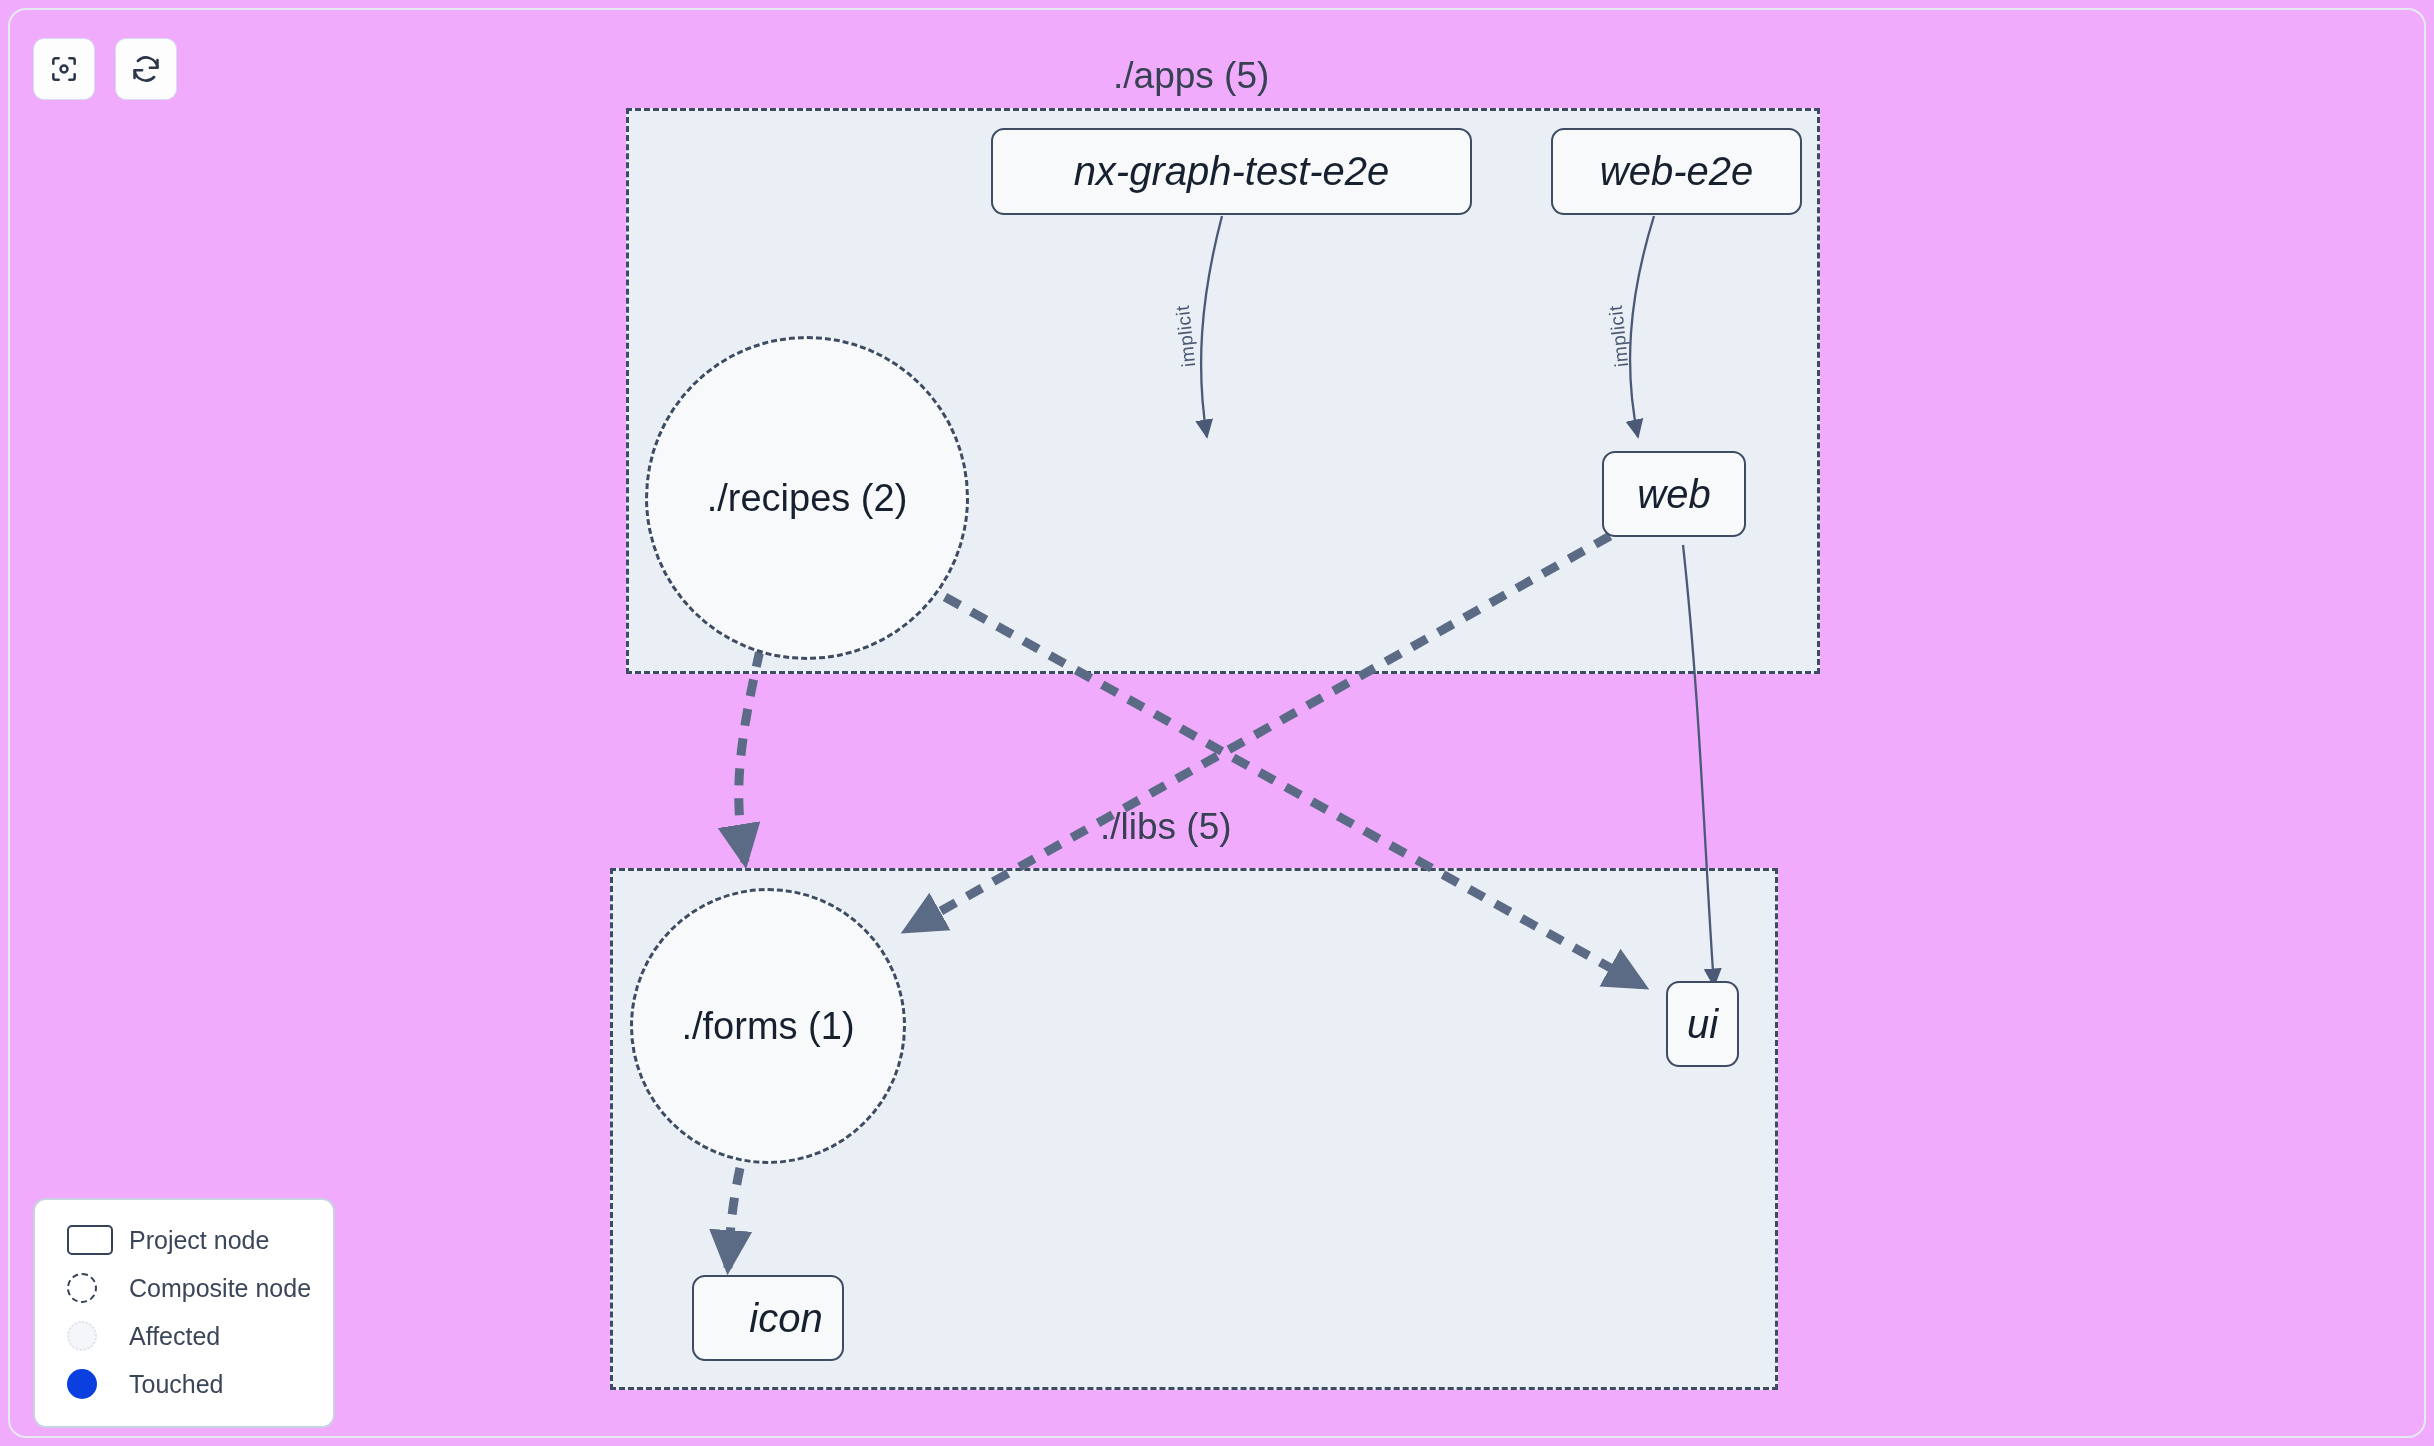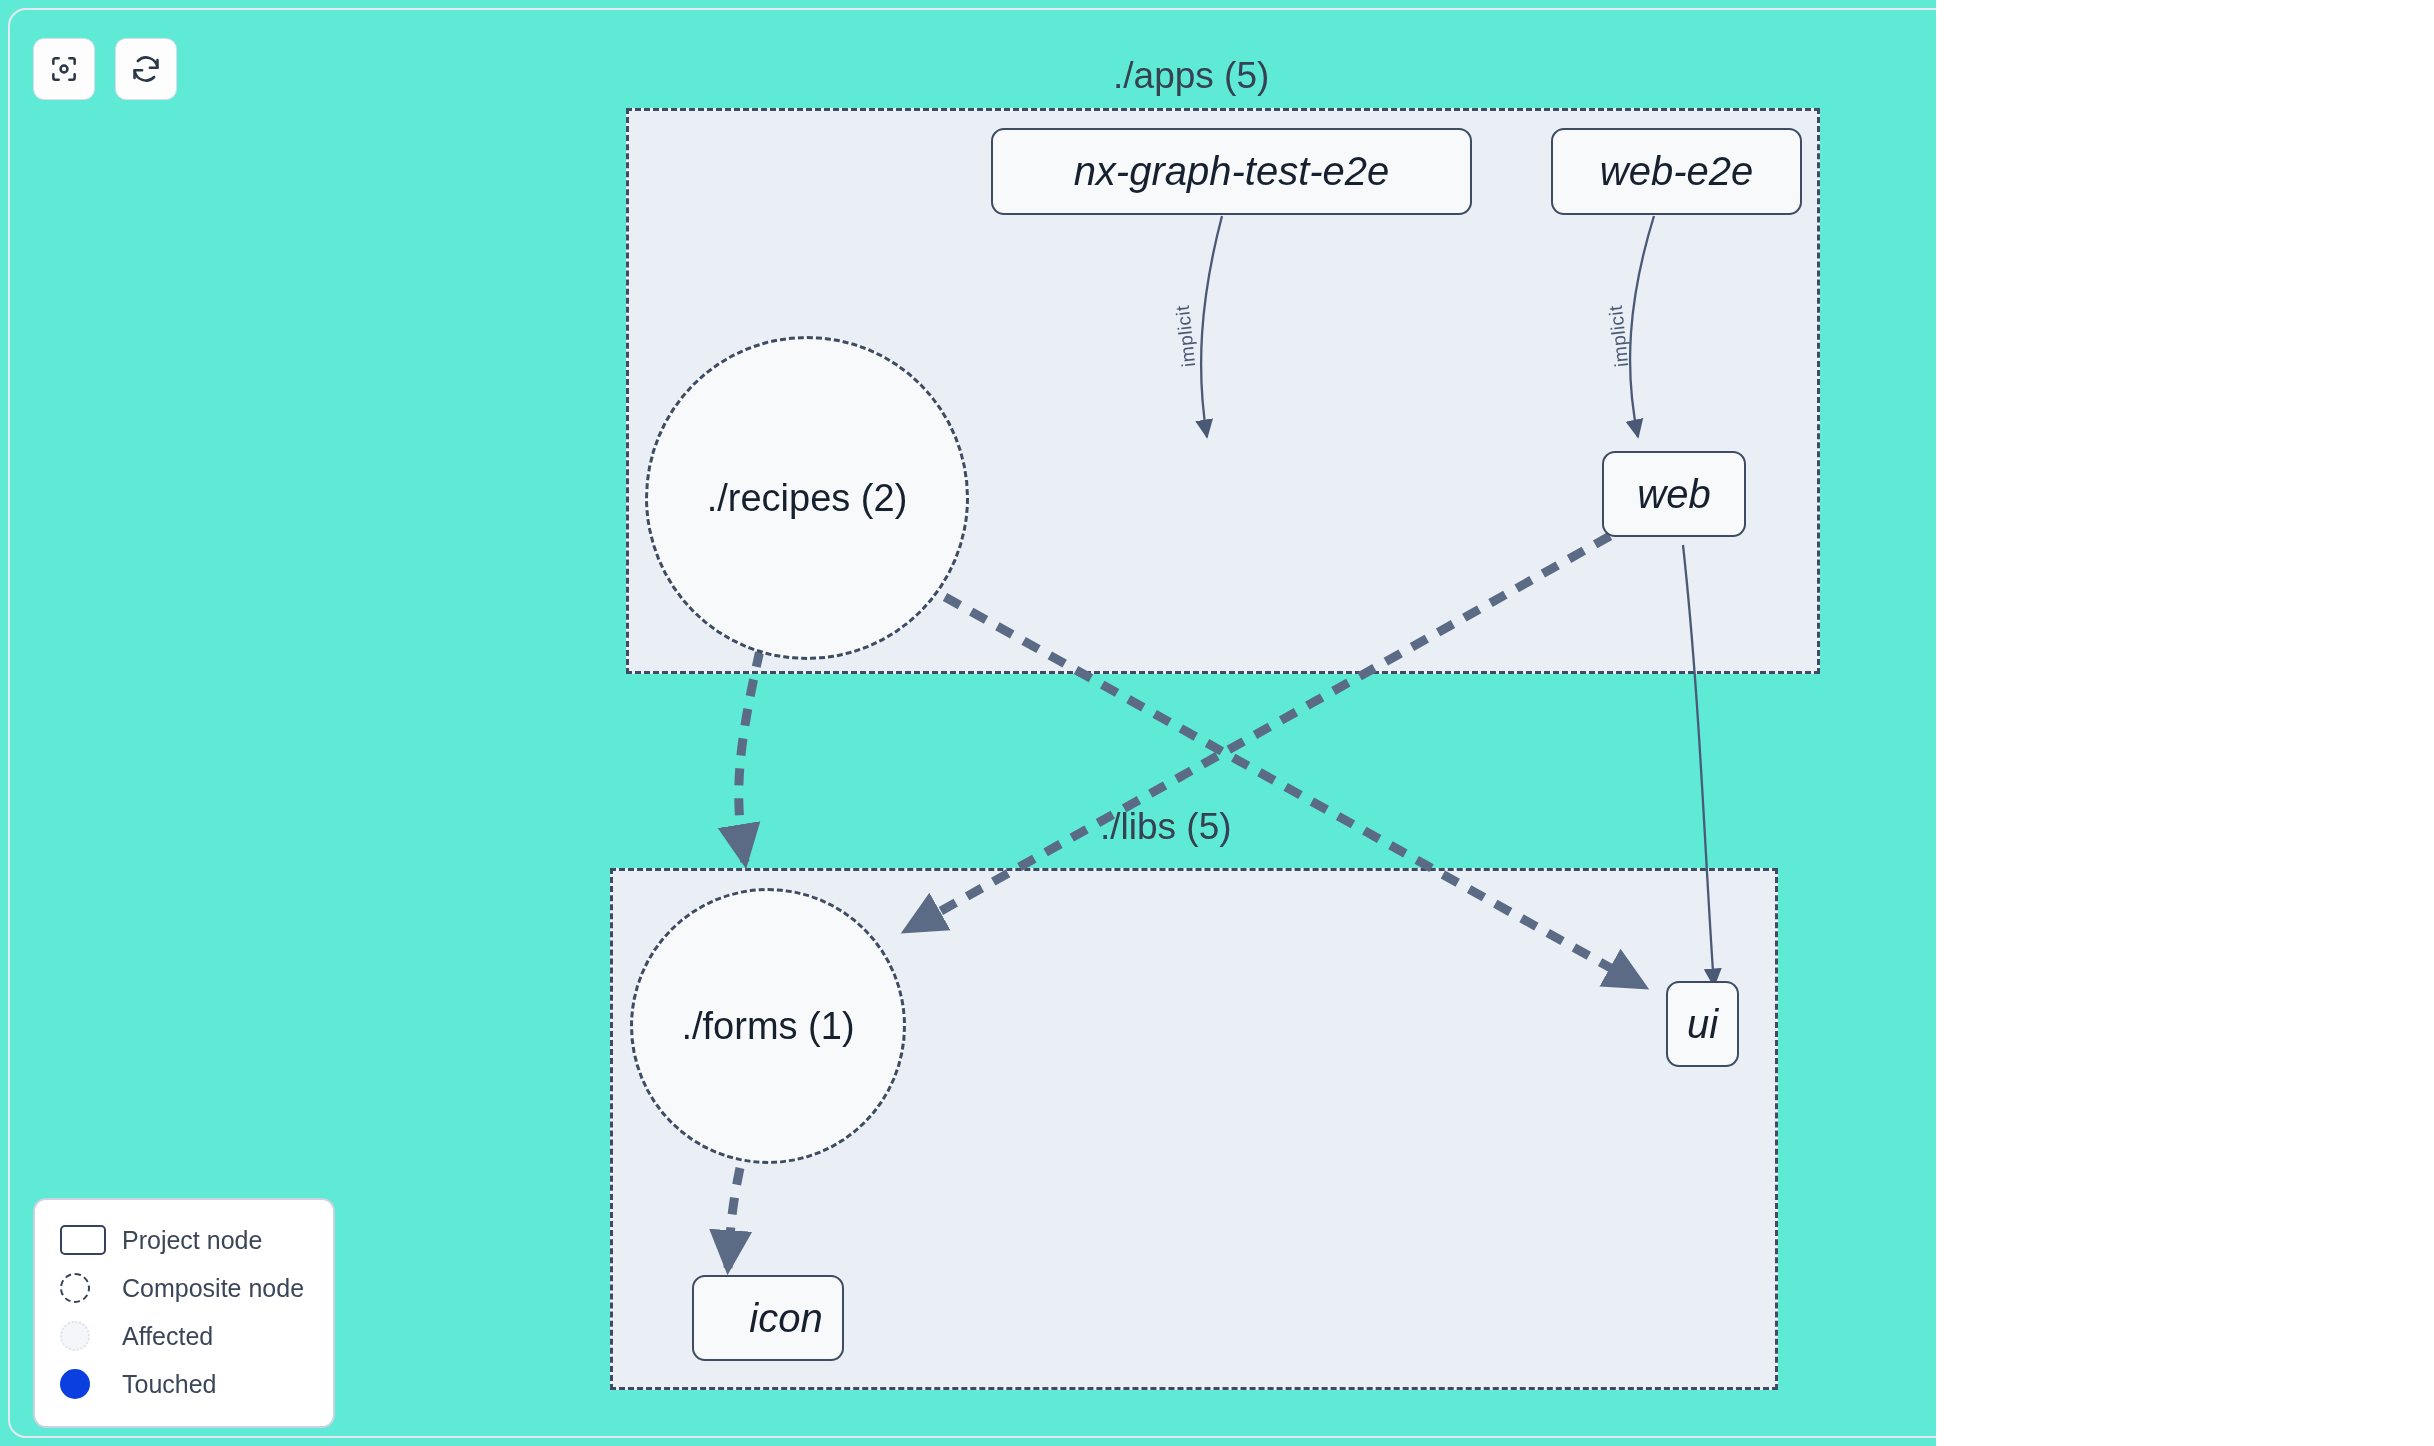--- a/index.html
+++ b/index.html
@@ -3,23 +3,23 @@
 <meta charset="utf-8">
 <style>
   html, body {
     margin: 0;
     padding: 0;
     background: #ffffff;
     font-family: "Liberation Sans", sans-serif;
   }
   #app {
     position: relative;
-    width: 1936px;
+    width: 2434px;
     height: 1446px;
-    background: #5eead4;
+    background: #f0abfc;
     overflow: hidden;
   }
   
   .panel-edge {
     position: absolute;
     left: 8px;
     top: 8px;
     width: 2418px;
     height: 1430px;
     border: 2px solid #e6e9f0;
@@ -120,21 +120,21 @@
 
   
   .legend {
     position: absolute;
     left: 33px;
     top: 1198px;
     width: 302px;
     border: 2px solid #c9d2e3;
     border-radius: 13px;
     background: #ffffff;
-    padding: 16px 20px 18px 25px;
+    padding: 16px 20px 18px 32px;
     box-sizing: border-box;
   }
   .legend-row {
     display: flex;
     align-items: center;
     height: 48px;
   }
   .legend-swatch {
     width: 48px;
     flex: 0 0 48px;

